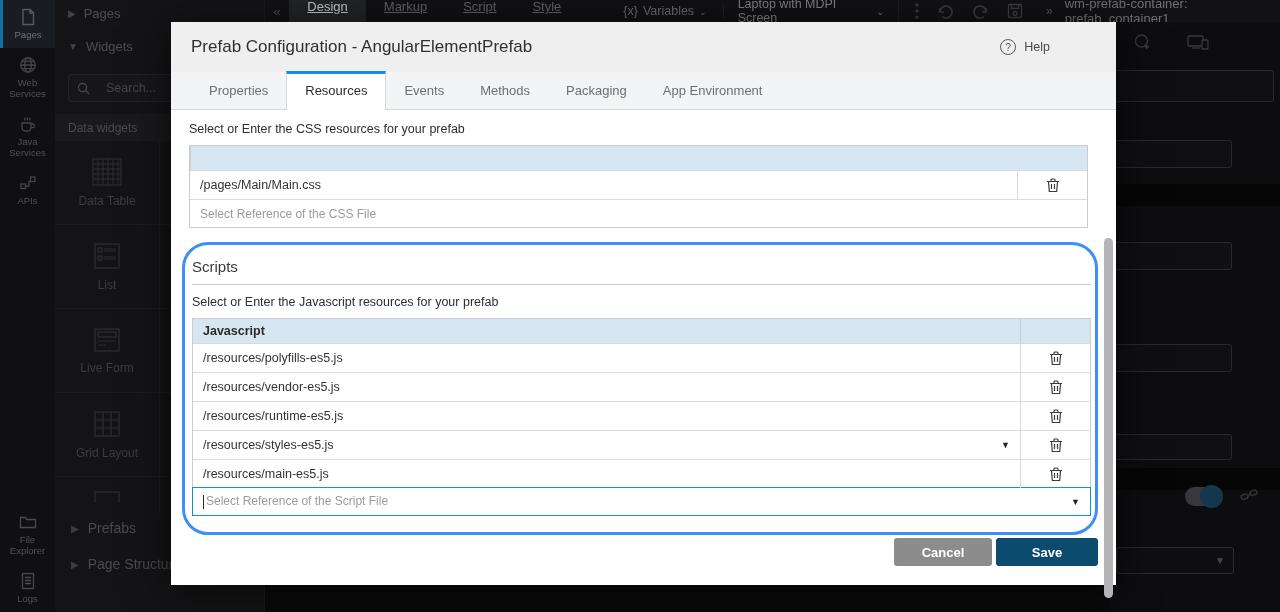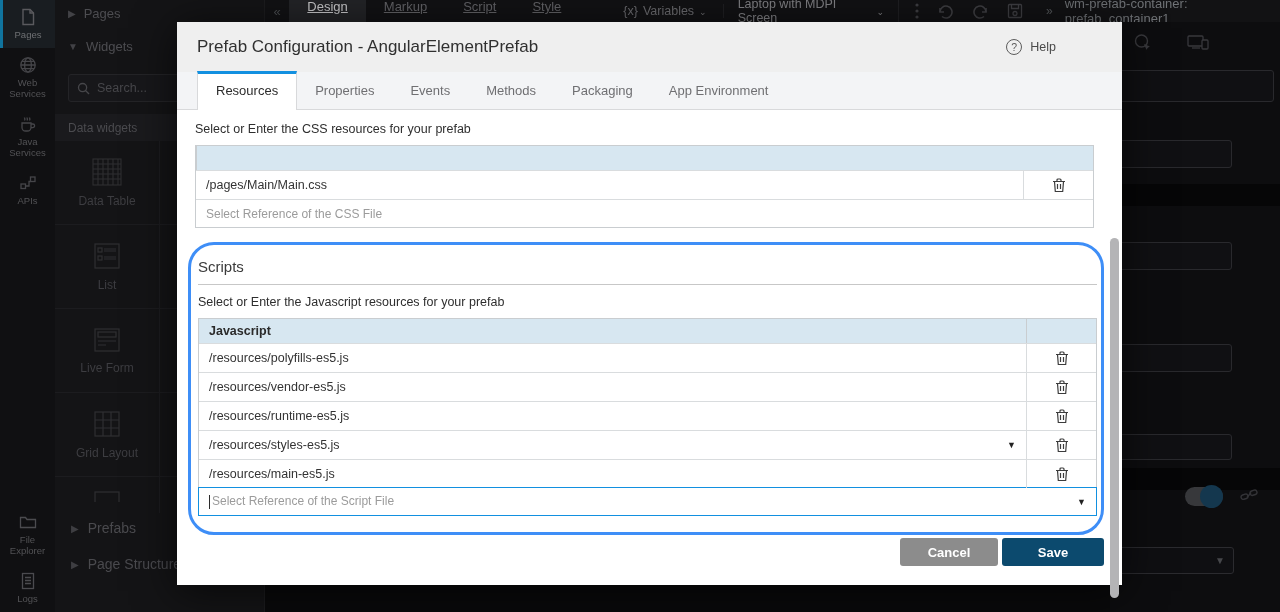--- a/index.html
+++ b/index.html
@@ -12,21 +12,21 @@
   .rail-item { display:flex; flex-direction:column; align-items:center; gap:3px; padding:7px 2px; color:#4c4c4f; }
   .rail-item .lbl { font-size:9.5px; text-align:center; line-height:1.15; color:#525255; }
   .rail-item.active { background:#191d21; border-left:3px solid #10749e; padding-left:0; }
   .rail-item.active .lbl { color:#6e7073; }
   .rail-spacer { flex:1; }
 
   
   .sidebar { position:absolute; left:55px; top:0; width:210px; height:612px; background:#141416; z-index:1; border-right:1px solid #1c1c1e; }
   .tree-row { display:flex; align-items:center; gap:8px; height:27px; padding-left:13px; color:#4d4d51; font-size:13px; }
   .tree-row .car { font-size:10px; color:#424246; }
-  .search-wrap { margin:14px 13px 12px 13px; height:28px; border:1px solid #242427; border-radius:3px; background:#17171a; display:flex; align-items:center; gap:7px; padding:0 8px; color:#46464a; }
+  .search-wrap { margin:14px 13px 12px 13px; height:28px; border:1px solid #242427; border-radius:3px; background:#17171a; display:flex; align-items:center; gap:16px; padding:0 8px; color:#46464a; }
   .search-wrap input { background:transparent; border:none; outline:none; color:#5a5a5e; font-size:12.5px; width:120px; font-family:"Liberation Sans",sans-serif; }
   .search-wrap input::placeholder { color:#46464a; }
   .wsection { height:27px; display:flex; align-items:center; padding-left:13px; background:#1a1a1d; color:#4b4b4f; font-size:12px; }
   .wgrid { display:grid; grid-template-columns:105px 105px; }
   .wcell { height:84px; border-right:1px solid #1c1c1f; border-bottom:1px solid #1c1c1f; display:flex; flex-direction:column; align-items:center; justify-content:center; gap:8px; color:#303033; }
   .wcell .wlbl { font-size:12px; color:#3d3d41; }
   .sb-footer-row { display:flex; align-items:center; gap:9px; height:30px; padding-left:16px; color:#4a4a4e; font-size:14px; }
   .sb-footer-row .car { font-size:10px; color:#3e3e42; }
 
   
@@ -45,21 +45,21 @@
   .rpanel { position:absolute; left:1110px; top:22px; width:170px; height:590px; background:#0d0d0f; z-index:1; }
   .rp-icons { display:flex; gap:32px; padding:10px 0 0 22px; color:#38383c; }
   .rp-box { border:1px solid #29292d; border-radius:3px; background:#101013; position:absolute; }
   .rp-strip { position:absolute; left:0; width:170px; background:#060607; }
   .rp-toggle { position:absolute; left:75px; top:465px; width:38px; height:19px; border-radius:10px; background:#37383b; }
   .rp-toggle .knob { position:absolute; right:0; top:-2px; width:23px; height:23px; border-radius:50%; background:#14374e; }
   .rp-link { position:absolute; left:130px; top:466px; color:#333337; }
   .rp-select { position:absolute; left:6px; top:525px; width:118px; height:27px; border:1px solid #2b2b2f; border-radius:3px; background:#0f0f12; display:flex; align-items:center; justify-content:flex-end; padding-right:8px; color:#46474b; font-size:10px; }
 
   
-  .modal { position:absolute; left:177px; top:22px; width:945px; height:563px; background:#ffffff; z-index:5; box-shadow:0 6px 40px rgba(0,0,0,.65); }
+  .modal { position:absolute; left:171px; top:22px; width:945px; height:563px; background:#ffffff; z-index:5; box-shadow:0 6px 40px rgba(0,0,0,.65); }
   .m-header { height:50px; background:#efefef; display:flex; align-items:center; justify-content:space-between; padding:0 24px 0 20px; }
   .m-title { font-size:17px; color:#303030; }
   .m-help { display:flex; align-items:center; gap:8px; color:#4a4a4a; font-size:12.5px; margin-right:42px; }
   .m-help .qc { width:16px; height:16px; border:1.4px solid #5c5c5c; border-radius:50%; display:flex; align-items:center; justify-content:center; font-size:10.5px; color:#5c5c5c; }
   .m-tabs { height:38px; background:#f3f4f6; border-bottom:1px solid #d8d9db; display:flex; align-items:flex-end; padding-left:20px; }
   .m-tab { padding:0 18px; font-size:13px; color:#6f6f72; height:37px; line-height:37px; }
   .m-tab.active { background:#ffffff; color:#2c2c2c; border:1px solid #d8d9db; border-bottom:none; border-top:3px solid #1290e0; height:39px; line-height:34px; margin-bottom:-1px; }
   .m-body { position:relative; height:475px; padding:10px 0 0 18px; }
   .instr { font-size:12.5px; color:#2e2e2e; margin:2px 0 9px 0; }
   .rtable { width:899px; border:1px solid #c9cdd0; }
@@ -316,22 +316,22 @@
 <div class="modal">
   <div class="m-header">
     <span class="m-title">Prefab Configuration - AngularElementPrefab</span>
     <span class="m-help">
       <span class="qc">?</span>
       <span>Help</span>
     </span>
   </div>
 
   <div class="m-tabs">
+    <div class="m-tab">Properties</div>
     <div class="m-tab active">Resources</div>
-    <div class="m-tab">Properties</div>
     <div class="m-tab">Events</div>
     <div class="m-tab">Methods</div>
     <div class="m-tab">Packaging</div>
     <div class="m-tab">App Environment</div>
   </div>
 
   <div class="m-body">
     <div class="instr">Select or Enter the CSS resources for your prefab</div>
 
     <div class="rtable">

